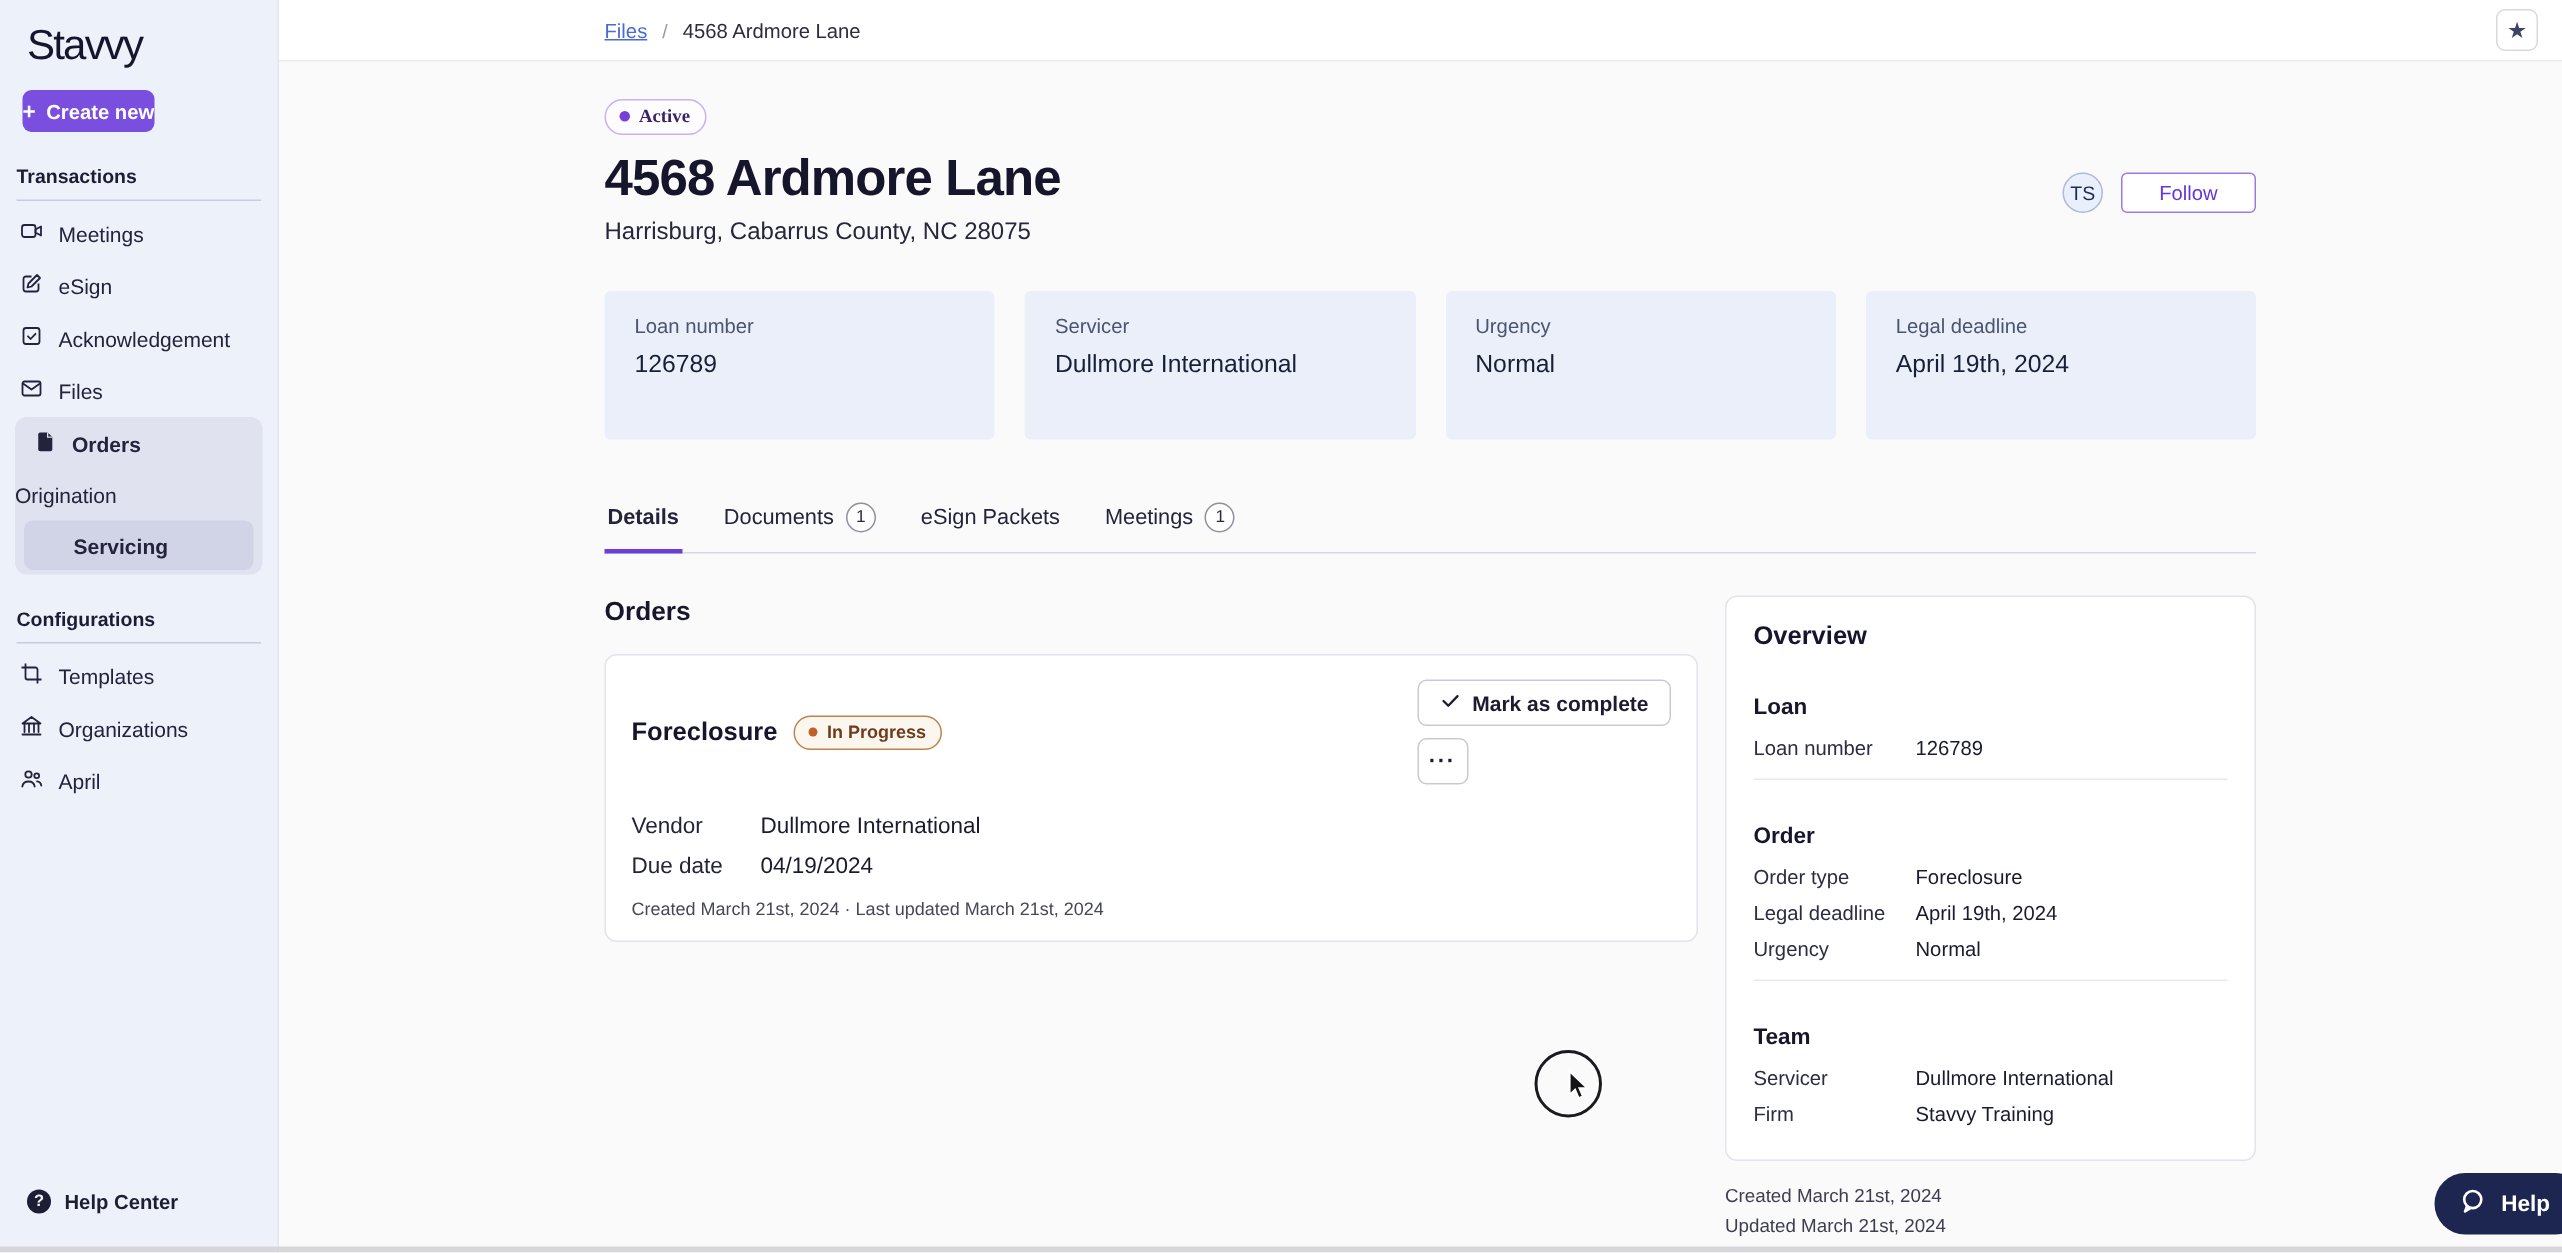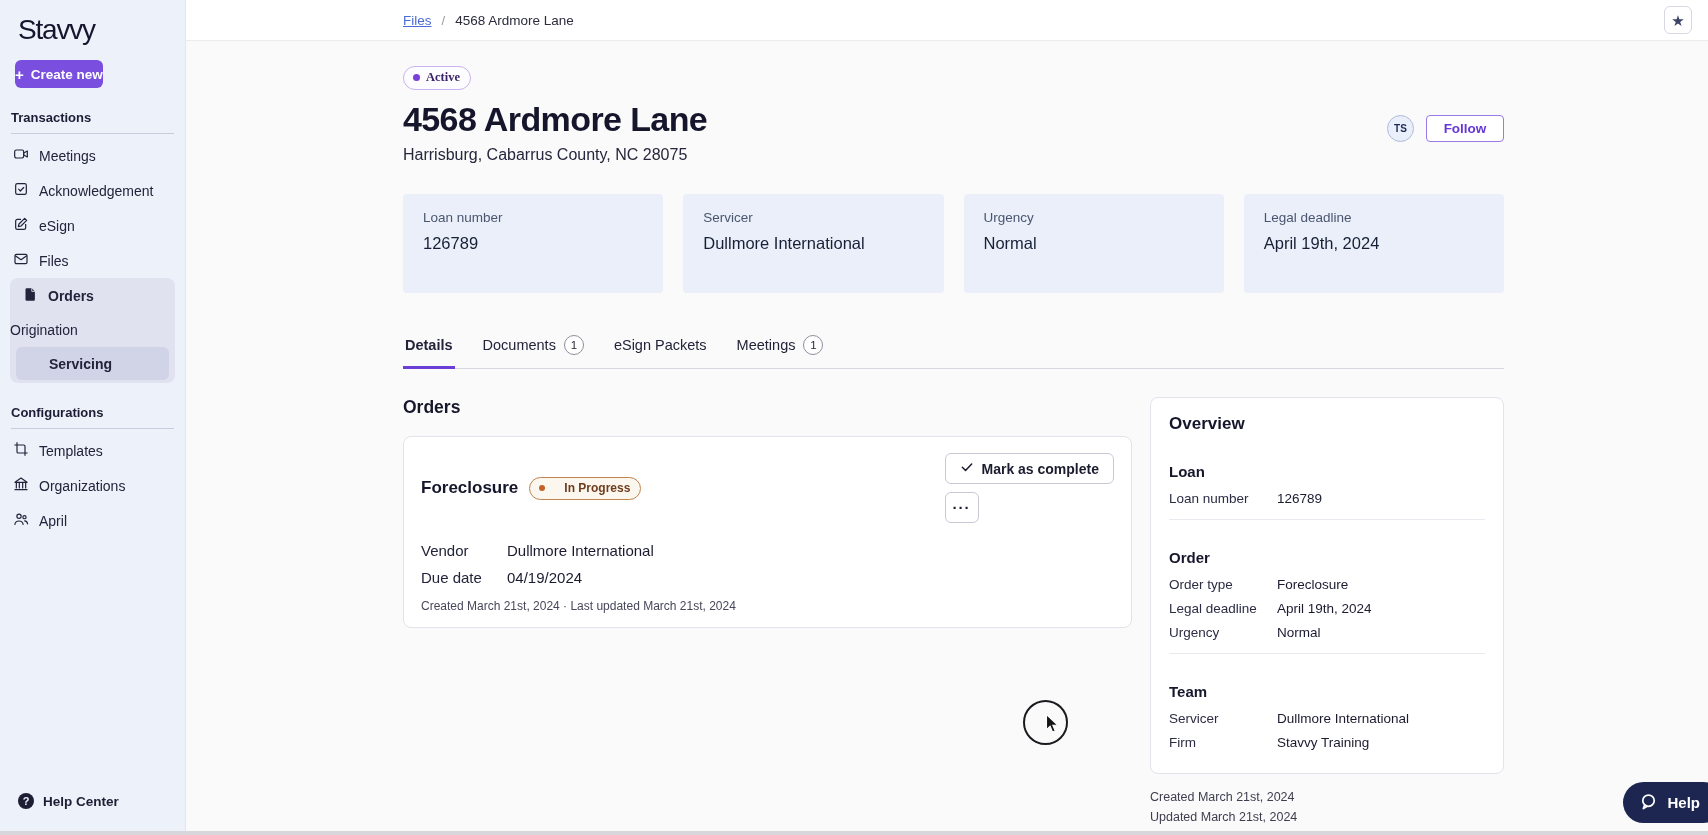--- a/index.html
+++ b/index.html
@@ -47,44 +47,44 @@
 
   .hero { display:flex; justify-content:space-between; }
   .status-badge { display:inline-flex; align-items:center; gap:6px; padding:3px 10px 4px 9px; border:1px solid #c9b2ef;
     border-radius:999px; background:#fdfcff; font-size:12.5px; font-weight:700; color:#3a2366;font-family:Liberation Serif, serif; }
   .dot { width:7px; height:7px; border-radius:50%; }
   .dot-purple { background:#7a3fd8; }
   .page-title { margin:10px 0 7px; font-size:34px; font-weight:700; letter-spacing:-0.6px; color:#15152c; }
   .page-subtitle { font-size:16px; color:#26263c; }
   .hero-right { display:flex; align-items:center; gap:12px; margin-top:26px; }
   .ts-avatar { width:27px; height:27px; border-radius:50%; background:#e9effb; border:1px solid #aebad8;
-    display:flex; align-items:center; justify-content:center; font-size:10px; font-weight:700; color:#1d2a55; cursor:pointer; }
-  .follow-btn { width:78px; height:27px; background:#fff; border:1px solid #9b79e6; border-radius:4px;
-    color:#6637d6; font-size:13.5px; font-weight:700; cursor:pointer; font-family:inherit; }
+    display:flex; align-items:center; justify-content:center; font-size:13px; font-weight:400; color:#1d2a55; cursor:pointer; }
+  .follow-btn { width:90px; height:27px; background:#fff; border:1px solid #9b79e6; border-radius:4px;
+    color:#6637d6; font-size:13.5px; font-weight:400; cursor:pointer; font-family:inherit; }
 
   .cards-row { display:flex; gap:20px; margin-top:30px; }
   .info-card { flex:1; height:99px; background:#eaeff9; border-radius:4px; padding:16px 20px; }
   .info-label { font-size:13.5px; color:#4a5570; margin-bottom:9px; }
   .info-value { font-size:16.5px; color:#172036; }
 
   .tabs { display:flex; gap:26px; margin-top:42px; border-bottom:1px solid #d8d8e2; }
   .tab { display:flex; align-items:center; gap:8px; padding:0 2px 11px; font-size:14.5px; color:#23233a;
     border-bottom:3px solid transparent; margin-bottom:-1px; cursor:pointer; }
   .tab.active { font-weight:700; border-bottom-color:#6b3fd6; }
   .tab-badge { display:flex; align-items:center; justify-content:center; width:20px; height:20px; border-radius:50%;
     border:1px solid #8f8f9e; font-size:11.5px; color:#2a2a3a; background:#fff; }
 
   .columns { display:flex; gap:18px; margin-top:28px; align-items:flex-start; }
   .col-left { width:729px; flex:0 0 729px; }
   .section-heading { font-size:17.5px; font-weight:700; color:#17172c; margin-bottom:18px; }
 
   .order-card { background:#fff; border:1px solid #e3e3ec; border-radius:8px; padding:16px 17px 14px; }
   .order-head { display:flex; align-items:center; }
   .order-name { font-size:17px; font-weight:700; color:#15152c; }
-  .progress-badge { display:inline-flex; align-items:center; gap:19px; margin-left:11px; padding:3px 10px 4px 9px;
+  .progress-badge { display:inline-flex; align-items:center; gap:6px; margin-left:11px; padding:3px 10px 4px 9px;
     border:1px solid #bf8350; border-radius:999px; background:#fbf7ef; font-size:12px; font-weight:700; color:#6e3d1d; }
   .dot-orange { width:6px; height:6px; background:#c2602a; }
   .order-actions { margin-left:auto; display:flex; gap:8px;flex-direction:column; }
   .complete-btn { display:flex; align-items:center; gap:8px; height:31px; padding:0 14px; background:#fff;
     border:1px solid #c9c9d6; border-radius:6px; font-size:14px; font-weight:600; color:#1c1c30; cursor:pointer; font-family:inherit; }
   .more-btn { width:34px; height:31px; background:#fff; border:1px solid #c9c9d6; border-radius:6px; cursor:pointer;
     font-size:15px; font-weight:700; color:#1c1c30; letter-spacing:1px; line-height:1; }
   .order-rows { margin-top:19px; }
   .order-row { display:flex; margin-bottom:10px; font-size:15px; }
   .order-row .lbl { width:86px; color:#23233a; }
@@ -132,35 +132,35 @@
               <rect x="2.5" y="6" width="13.5" height="12" rx="2.5"></rect>
               <path d="M16 10.5l5.5-3v9l-5.5-3z"></path>
             </svg>
         </span>
         <span>Meetings</span>
       </div>
 
       <div class="nav-item">
         <span>
           <svg width="16" height="16" viewBox="0 0 24 24" fill="none" stroke="currentColor" stroke-width="1.8" stroke-linejoin="round">
+              <path d="M12 5H6.5A2.5 2.5 0 0 0 4 7.5v10A2.5 2.5 0 0 0 6.5 20h10a2.5 2.5 0 0 0 2.5-2.5V12"></path>
+              <path d="M17.5 3.5l3 3L12 15l-4 1 1-4z"></path>
+            </svg>
+        </span>
+        <span>eSign</span>
+      </div>
+
+      <div class="nav-item">
+        <span>
+          <svg width="16" height="16" viewBox="0 0 24 24" fill="none" stroke="currentColor" stroke-width="1.8" stroke-linejoin="round">
               <rect x="4" y="4" width="16" height="16" rx="2.5"></rect>
               <path d="M8.5 12.3l2.6 2.7 4.9-5.2" stroke-linecap="round"></path>
             </svg>
         </span>
         <span>Acknowledgement</span>
-      </div>
-
-      <div class="nav-item">
-        <span>
-          <svg width="16" height="16" viewBox="0 0 24 24" fill="none" stroke="currentColor" stroke-width="1.8" stroke-linejoin="round">
-              <path d="M12 5H6.5A2.5 2.5 0 0 0 4 7.5v10A2.5 2.5 0 0 0 6.5 20h10a2.5 2.5 0 0 0 2.5-2.5V12"></path>
-              <path d="M17.5 3.5l3 3L12 15l-4 1 1-4z"></path>
-            </svg>
-        </span>
-        <span>eSign</span>
       </div>
 
       <div class="nav-item">
         <span>
           <svg width="16" height="16" viewBox="0 0 24 24" fill="none" stroke="currentColor" stroke-width="1.8" stroke-linejoin="round">
               <rect x="3" y="5" width="18" height="14" rx="2"></rect>
               <path d="M3.5 7l8.5 6 8.5-6"></path>
             </svg>
         </span>
         <span>Files</span>

